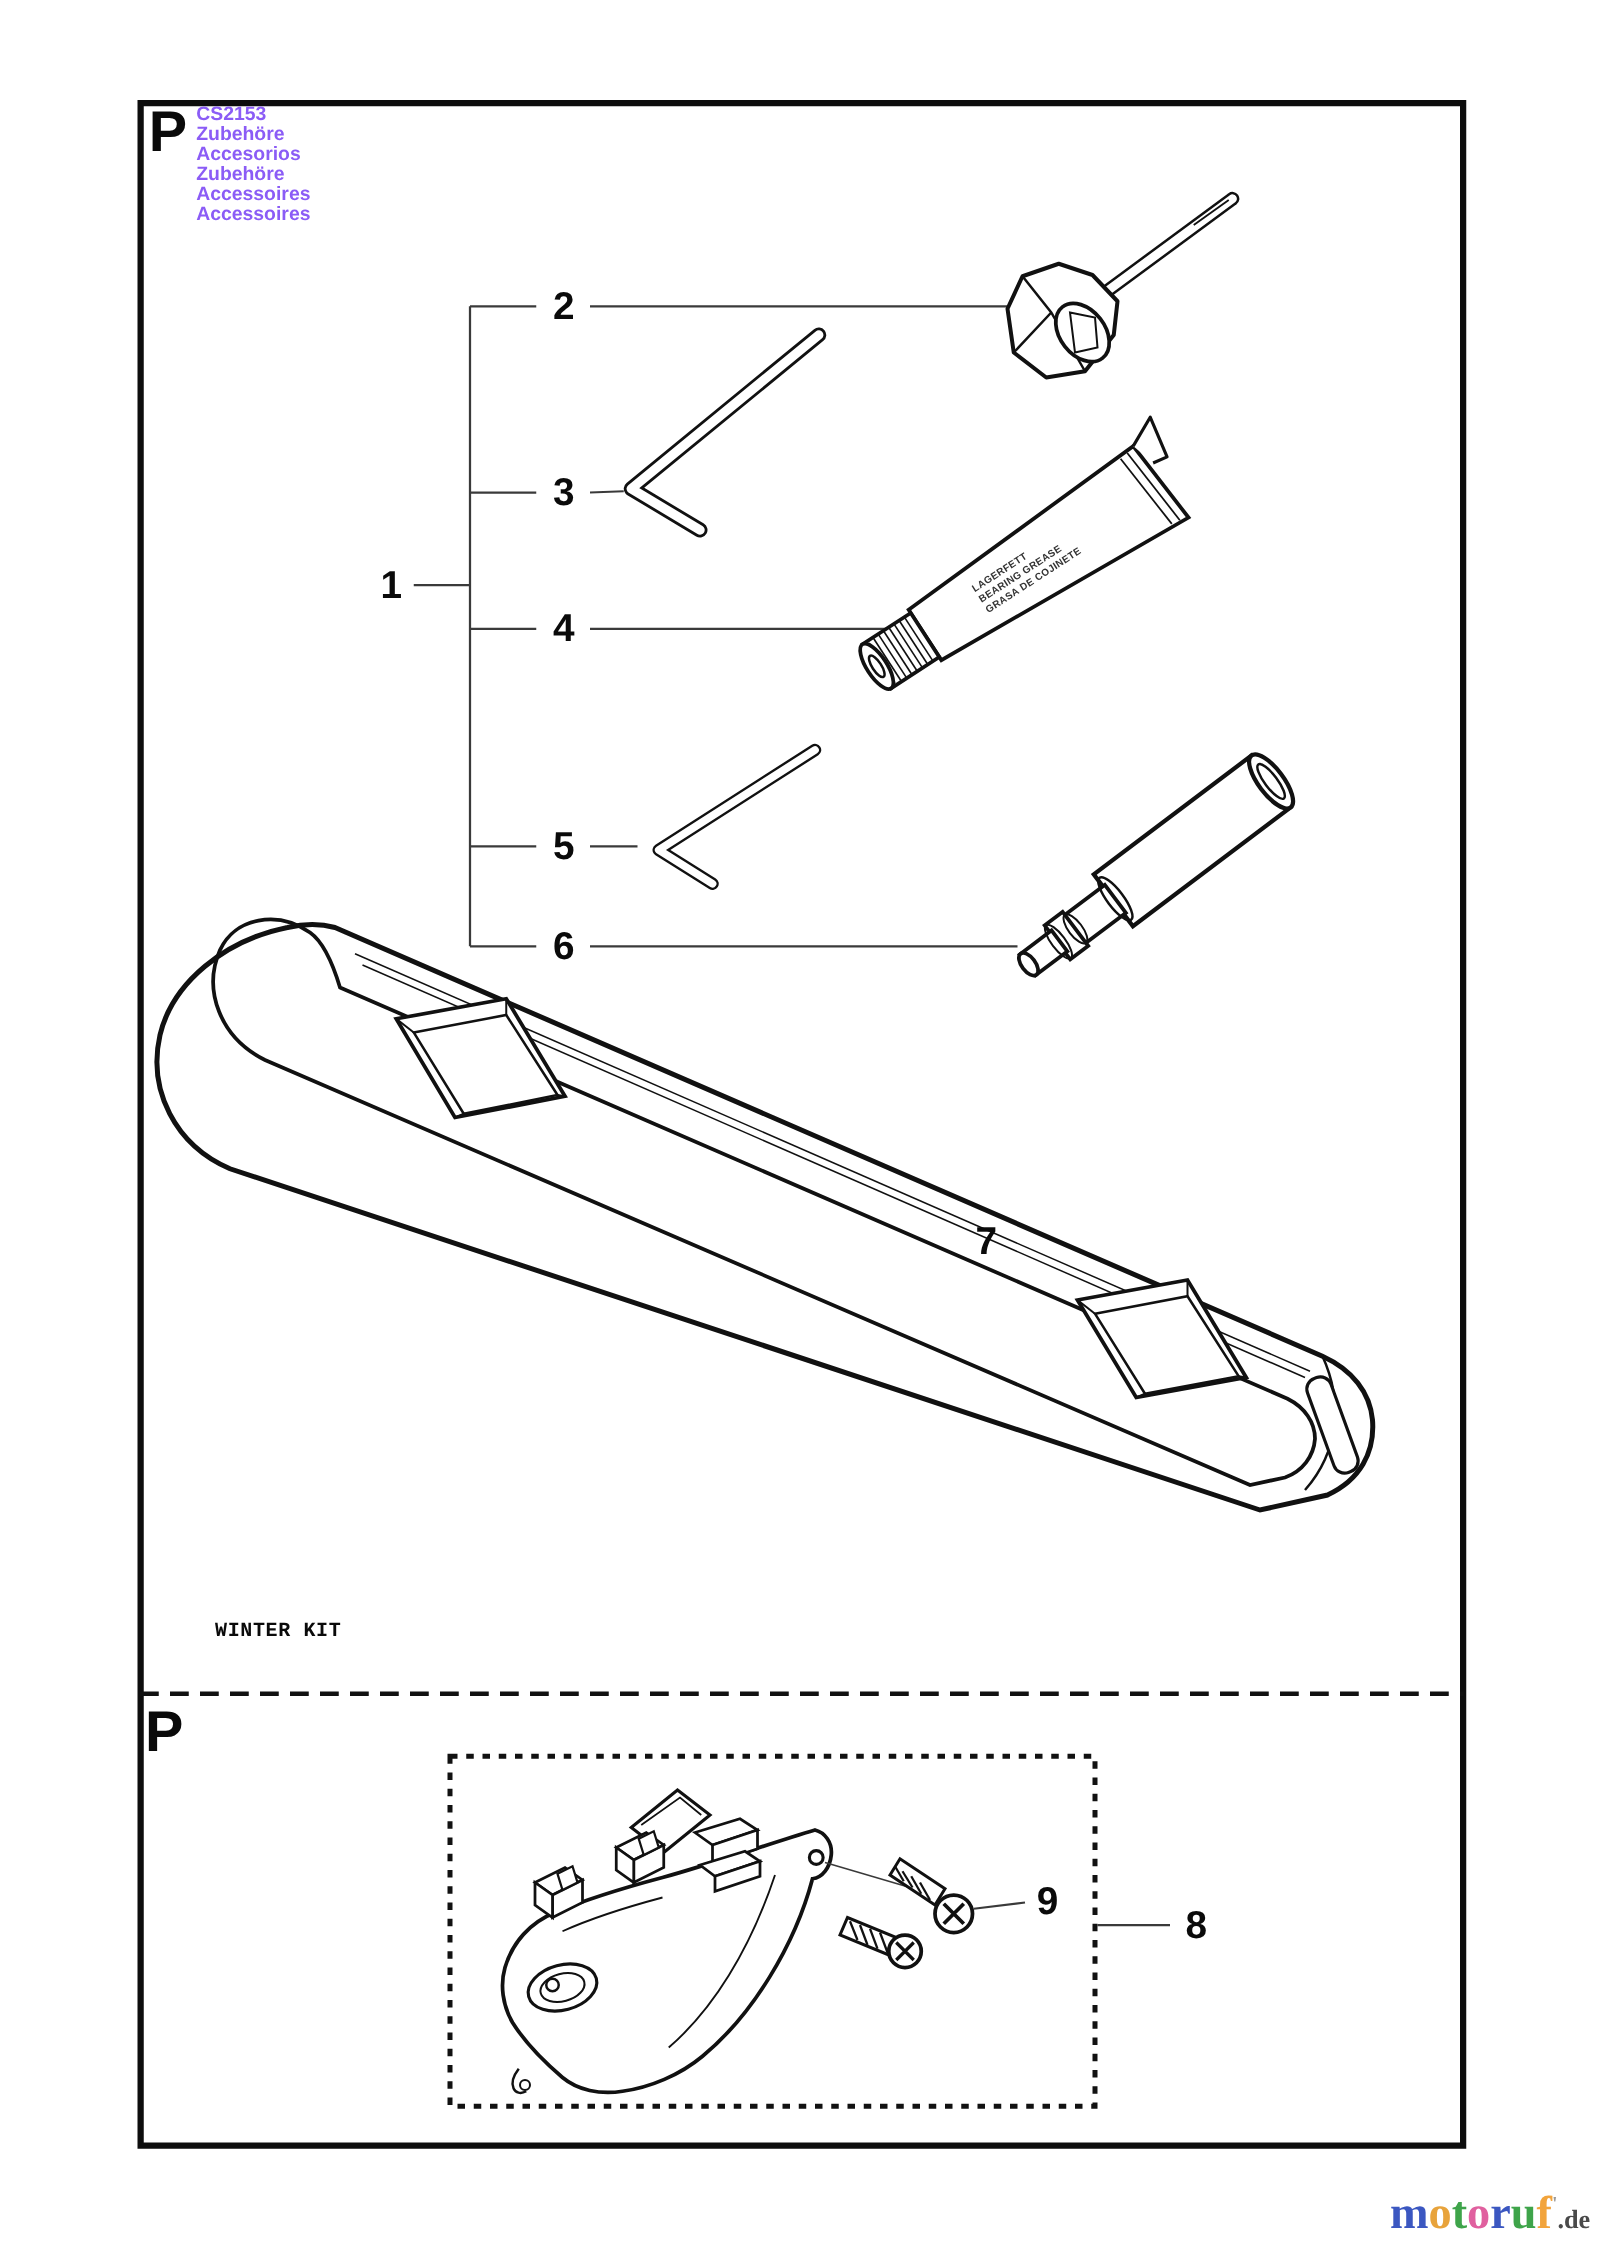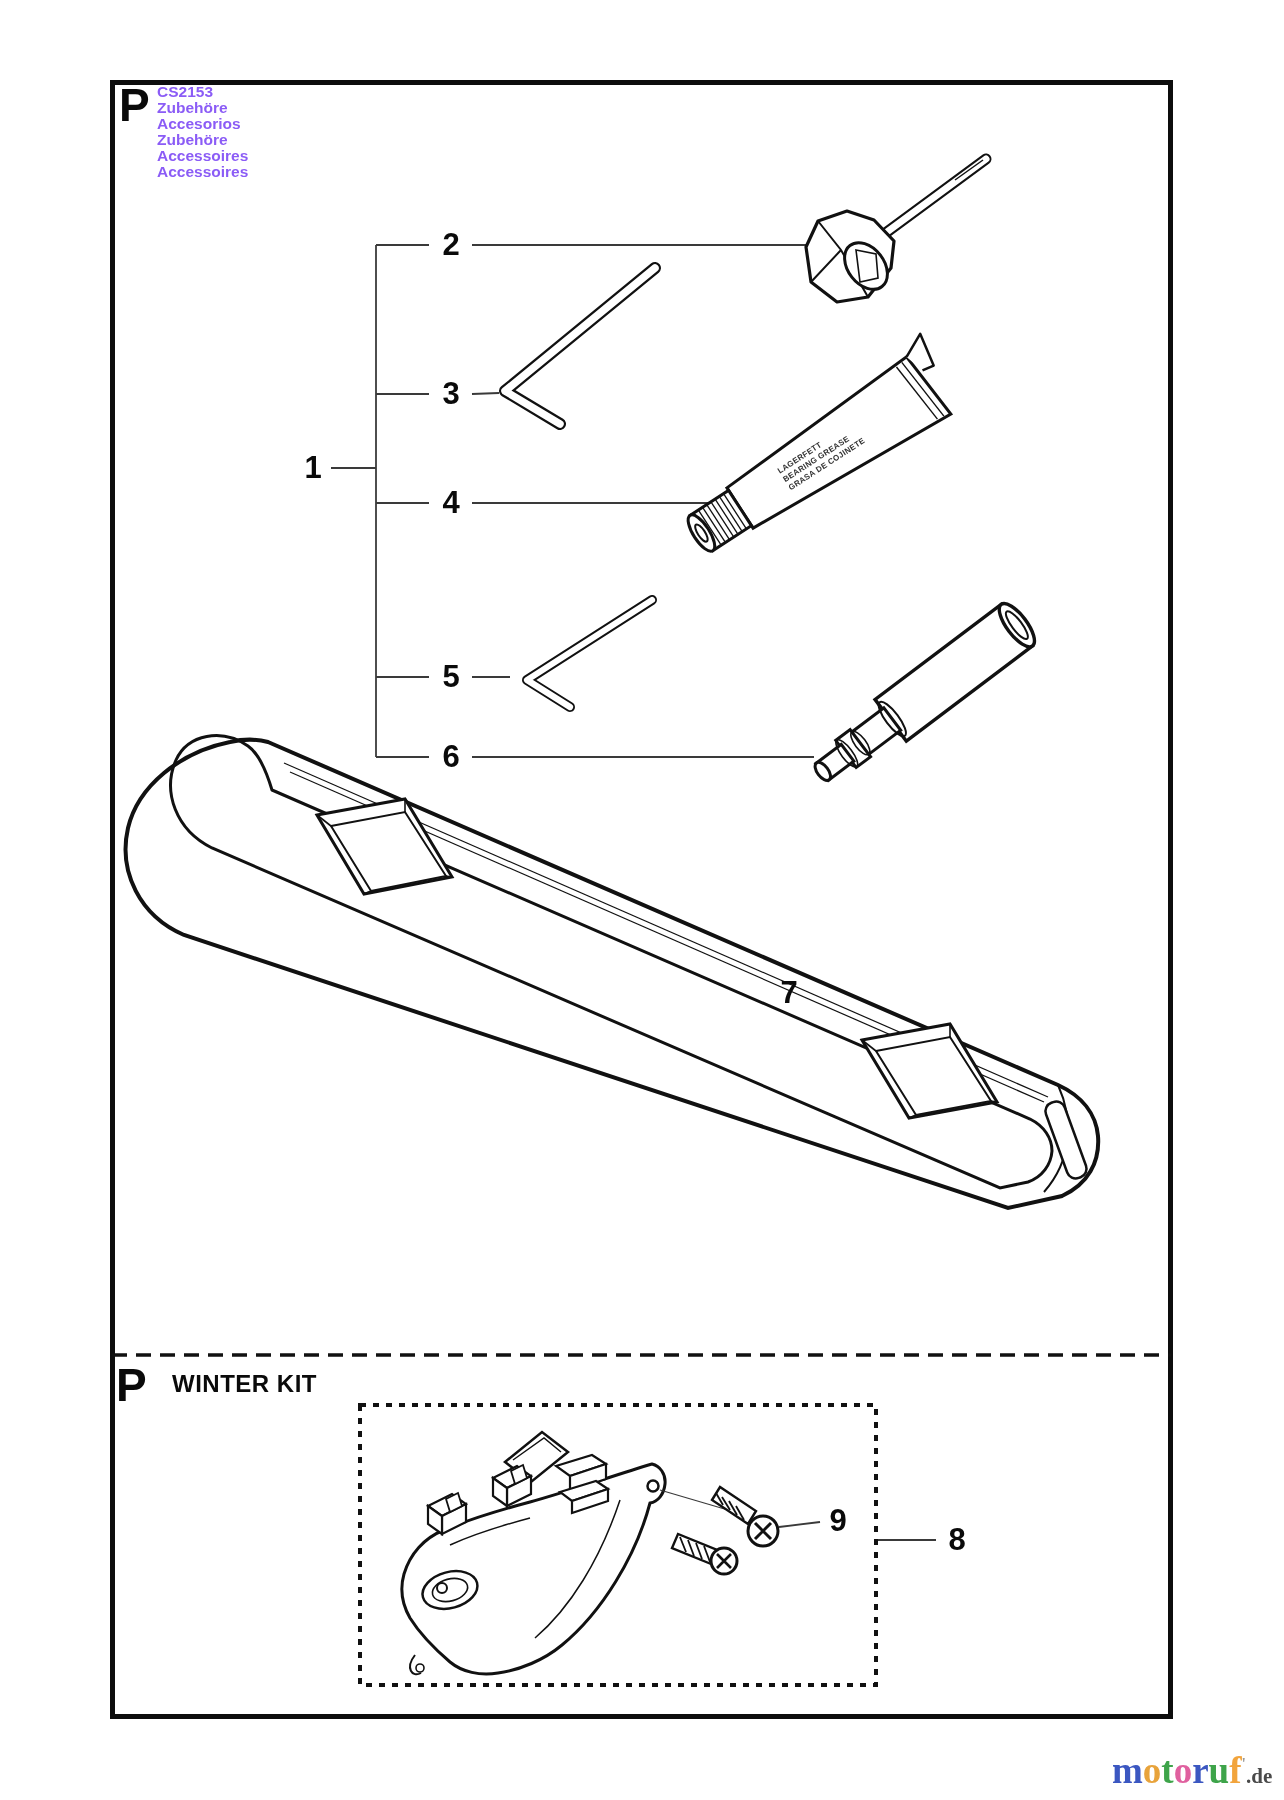--- a/index.html
+++ b/index.html
@@ -6,22 +6,22 @@
   .page{position:relative;width:1284px;height:1800px;background:#ffffff;overflow:hidden;
         font-family:"Liberation Sans",sans-serif;}
   .outer-box{position:absolute;left:110px;top:80px;width:1063px;height:1639px;
              border:5px solid #0d0d0d;box-sizing:border-box;background:transparent;}
   .lineart{position:absolute;left:0;top:0;z-index:2;}
   .lbl{position:absolute;transform:translate(-50%,-50%);font-weight:bold;font-size:31px;
        color:#0a0a0a;z-index:3;letter-spacing:0;}
   .section-p{position:absolute;font-weight:bold;font-size:46px;color:#0a0a0a;z-index:3;line-height:1;}
   .hdr-block{position:absolute;left:157px;top:84px;z-index:3;color:#8b5cf6;}
   .hdr-block div{font-weight:bold;font-size:15.5px;line-height:16px;}
-  .wk-title{position:absolute;left:172px;top:1370px;font-weight:bold;font-size:24px;
-            color:#0a0a0a;z-index:3;letter-spacing:0.5px;}
+  .wk-title{position:absolute;left:172px;top:1296px;font-weight:bold;font-size:16px;
+            color:#0a0a0a;z-index:3;letter-spacing:0.5px;font-family:Liberation Mono, monospace;}
   .watermark{position:absolute;left:1112px;top:1752px;z-index:4;
              font-family:"Liberation Serif",serif;font-weight:bold;font-size:37px;line-height:1;}
   .watermark .suffix{font-size:21px;font-weight:bold;margin-top:12px;}
   .watermark .tick{font-size:16px;vertical-align:14px;}
 </style>
 </head>
 <body>
 
 <div class="page">
 

